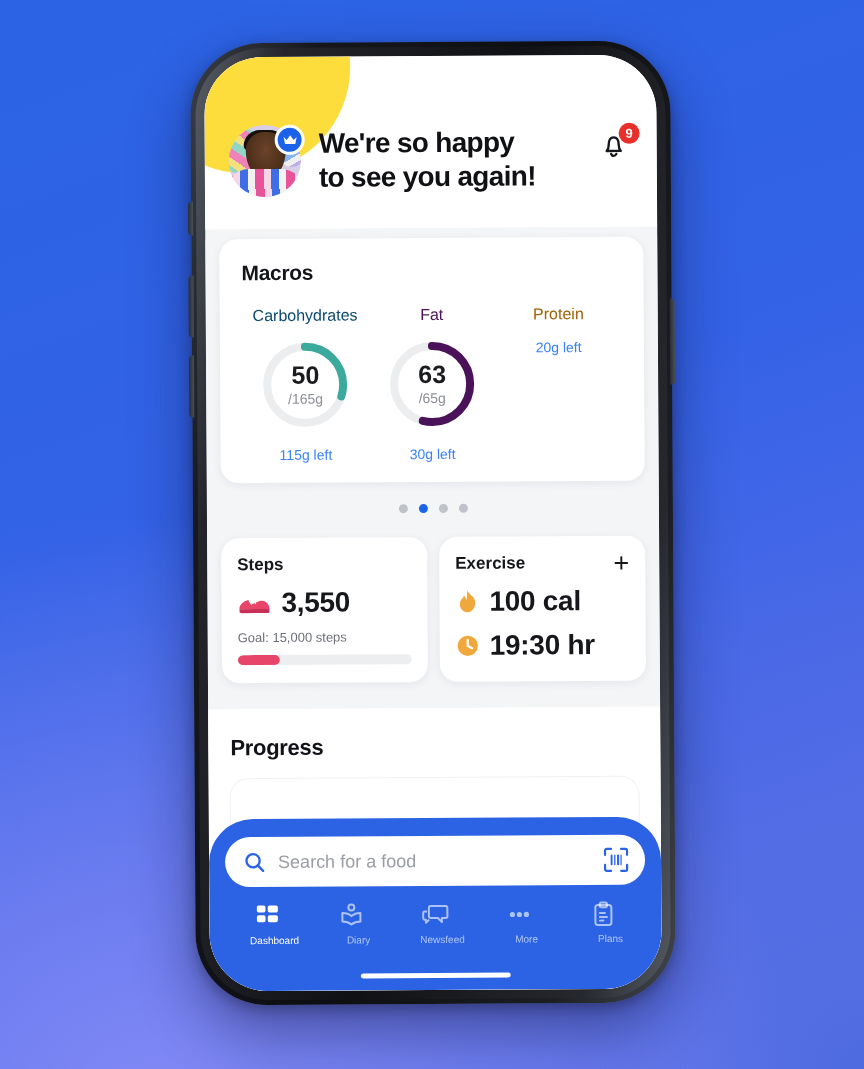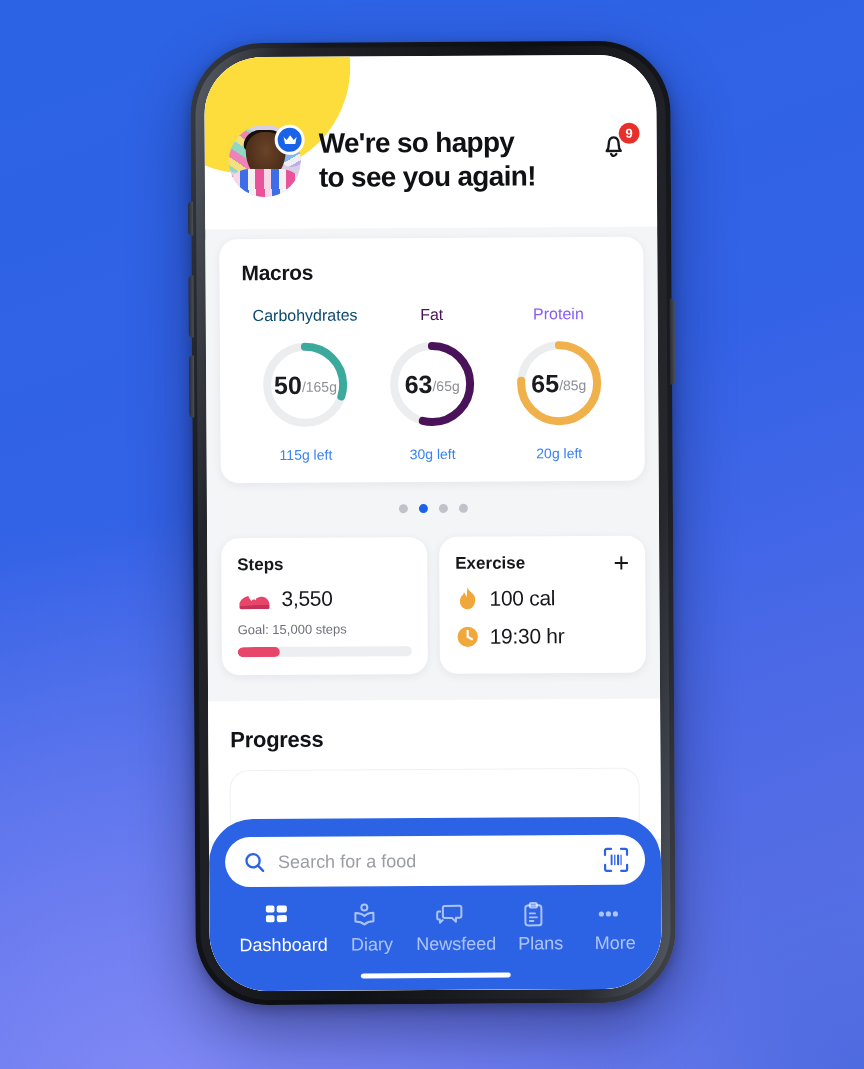--- a/index.html
+++ b/index.html
@@ -182,41 +182,41 @@
   .macro-row { display: flex; margin-top: 22px; }
   .macro-col { flex: 1; text-align: center; }
   .macro-label { font-size: 16px; font-weight: 500; }
   .ring-wrap {
     position: relative;
     width: 92px; height: 92px;
     margin: 14px auto 0;
   }
   .ring-text {
     position: absolute; inset: 0;
-    display: flex; flex-direction: row;
+    display: flex; flex-direction: column;
     align-items: center; justify-content: center;
   }
   .ring-val { font-size: 25px; font-weight: bold; color: #1a1b1f; line-height:1; }
   .ring-goal { font-size: 14px; color: #8c8f96; margin-top: 3px; }
   .macro-left { font-size: 14px; color: #3b82f6; margin-top: 16px; }
 
   .dots { display: flex; justify-content: center; gap: 11px; margin-top: 22px; }
   .dot { width: 9px; height: 9px; border-radius: 50%; background: #BFC2C8; }
   .dot.active { background: #1A63E8; }
 
   .mini-row { display: flex; gap: 12px; margin: 24px 14px 0; }
   .mini-card { flex: 1; padding: 17px 16px 18px; position: relative; }
   .mini-title { font-size: 17px; font-weight: bold; color: #16171b; }
   .plus-btn {
     position: absolute; right: 16px; top: 14px;
     font-size: 27px; line-height: 1; color: #16171b; font-weight: 300;
     cursor: pointer;
   }
   .stat-line { display: flex; align-items: center; gap: 10px; margin-top: 12px; }
-  .stat-val { font-size: 21px; font-weight: normal; color: #16171b; letter-spacing:-.3px;}
+  .stat-val { font-size: 28px; font-weight: bold; color: #16171b; letter-spacing:-.3px;}
   .goal-text { font-size: 13px; color: #6e7178; margin-top: 11px; }
   .pbar { margin-top: 10px; height: 10px; border-radius: 6px; background: #EDEEF0; overflow: hidden; }
   .pbar-fill { height: 100%; border-radius: 6px; background: #E8456B; }
 
   .progress-sec {
     margin-top: 26px;
     background: #fff;
     padding: 26px 22px 0;
     height: 140px;
   }
@@ -247,21 +247,21 @@
   .search-placeholder { flex: 1; font-size: 18px; color: #9A9DA4; }
 
   .navbar { display: flex; margin-top: 16px; }
   .nav-item {
     flex: 1;
     display: flex; flex-direction: column;
     align-items: center; gap: 6px;
     color: rgba(255,255,255,.62);
   }
   .nav-item.active { color: #fff; }
-  .nav-label { font-size: 18px; margin-left: 14px; }
+  .nav-label { font-size: 10px; margin-left: 14px; }
   .home-ind {
     position: absolute;
     left: 50%; bottom: 12px;
     width: 150px; height: 5px; margin-left: -75px;
     border-radius: 3px; background: #fff;
   }
 </style>
 </head>
 <body>
 
@@ -340,31 +340,21 @@
                 </svg>
                 <div class="ring-text">
                   <div class="ring-val">63</div>
                   <div class="ring-goal">/65g</div>
                 </div>
               </div>
               <div class="macro-left">30g left</div>
             </div>
 
             <div class="macro-col">
-              <div class="macro-label" style="color:#8b5cf6">Protein</div>
-              <div class="ring-wrap">
-                <svg width="92" height="92" viewBox="0 0 92 92">
-                  <circle cx="46" cy="46" r="38" fill="none" stroke="#ECEDEF" stroke-width="8"></circle>
-                  <circle cx="46" cy="46" r="38" fill="none" stroke="#F0B14A" stroke-width="8" stroke-linecap="round" stroke-dasharray="181.5 57.3" transform="rotate(-90 46 46)"></circle>
-                </svg>
-                <div class="ring-text">
-                  <div class="ring-val">65</div>
-                  <div class="ring-goal">/85g</div>
-                </div>
-              </div>
+              <div class="macro-label" style="color:#a16207">Protein</div>
               <div class="macro-left">20g left</div>
             </div>
 
           </div>
         </div>
 
         <div class="dots">
           <div class="dot"></div>
           <div class="dot active"></div>
           <div class="dot"></div>
@@ -467,39 +457,39 @@
             <svg width="28" height="26" viewBox="0 0 28 26">
               <path d="M9.5 4 H24 C25.1 4 26 4.9 26 6 V14 C26 15.1 25.1 16 24 16
                        H20.5 L20.5 20 L16.5 16 H9.5 C8.4 16 7.5 15.1 7.5 14 V6 C7.5 4.9 8.4 4 9.5 4 Z" fill="none" stroke="currentColor" stroke-width="2" stroke-linejoin="round"></path>
               <path d="M5.6 9.5 H3.2 C2.4 9.5 1.8 10.1 1.8 10.9 V16.2 C1.8 17 2.4 17.6 3.2 17.6
                        H4.5 V20.8 L7.8 17.6" fill="none" stroke="currentColor" stroke-width="2" stroke-linejoin="round"></path>
             </svg>
             <div class="nav-label">Newsfeed</div>
           </div>
 
           <div class="nav-item">
-            <svg width="24" height="26" viewBox="0 0 24 26">
-              <rect x="4" y="4" width="16" height="20" rx="2.6" fill="none" stroke="currentColor" stroke-width="2"></rect>
-              <rect x="8.4" y="1.6" width="7.2" height="4.6" rx="1.6" fill="none" stroke="currentColor" stroke-width="2"></rect>
-              <path d="M8.4 12 H13.6 M8.4 16 H15.6 M8.4 19.6 H12" stroke="currentColor" stroke-width="1.9" stroke-linecap="round"></path>
-            </svg>
-            <div class="nav-label">Plans</div>
-          </div>
-
-          <div class="nav-item">
             <svg width="26" height="26" viewBox="0 0 26 26">
               <g fill="currentColor">
                 <circle cx="6" cy="13" r="2.6"></circle>
                 <circle cx="13" cy="13" r="2.6"></circle>
                 <circle cx="20" cy="13" r="2.6"></circle>
               </g>
             </svg>
             <div class="nav-label">More</div>
           </div>
 
+          <div class="nav-item">
+            <svg width="24" height="26" viewBox="0 0 24 26">
+              <rect x="4" y="4" width="16" height="20" rx="2.6" fill="none" stroke="currentColor" stroke-width="2"></rect>
+              <rect x="8.4" y="1.6" width="7.2" height="4.6" rx="1.6" fill="none" stroke="currentColor" stroke-width="2"></rect>
+              <path d="M8.4 12 H13.6 M8.4 16 H15.6 M8.4 19.6 H12" stroke="currentColor" stroke-width="1.9" stroke-linecap="round"></path>
+            </svg>
+            <div class="nav-label">Plans</div>
+          </div>
+
         </div>
 
         <div class="home-ind"></div>
       </div>
 
     </div>
   </div>
 </div>
 
 </body></html>

